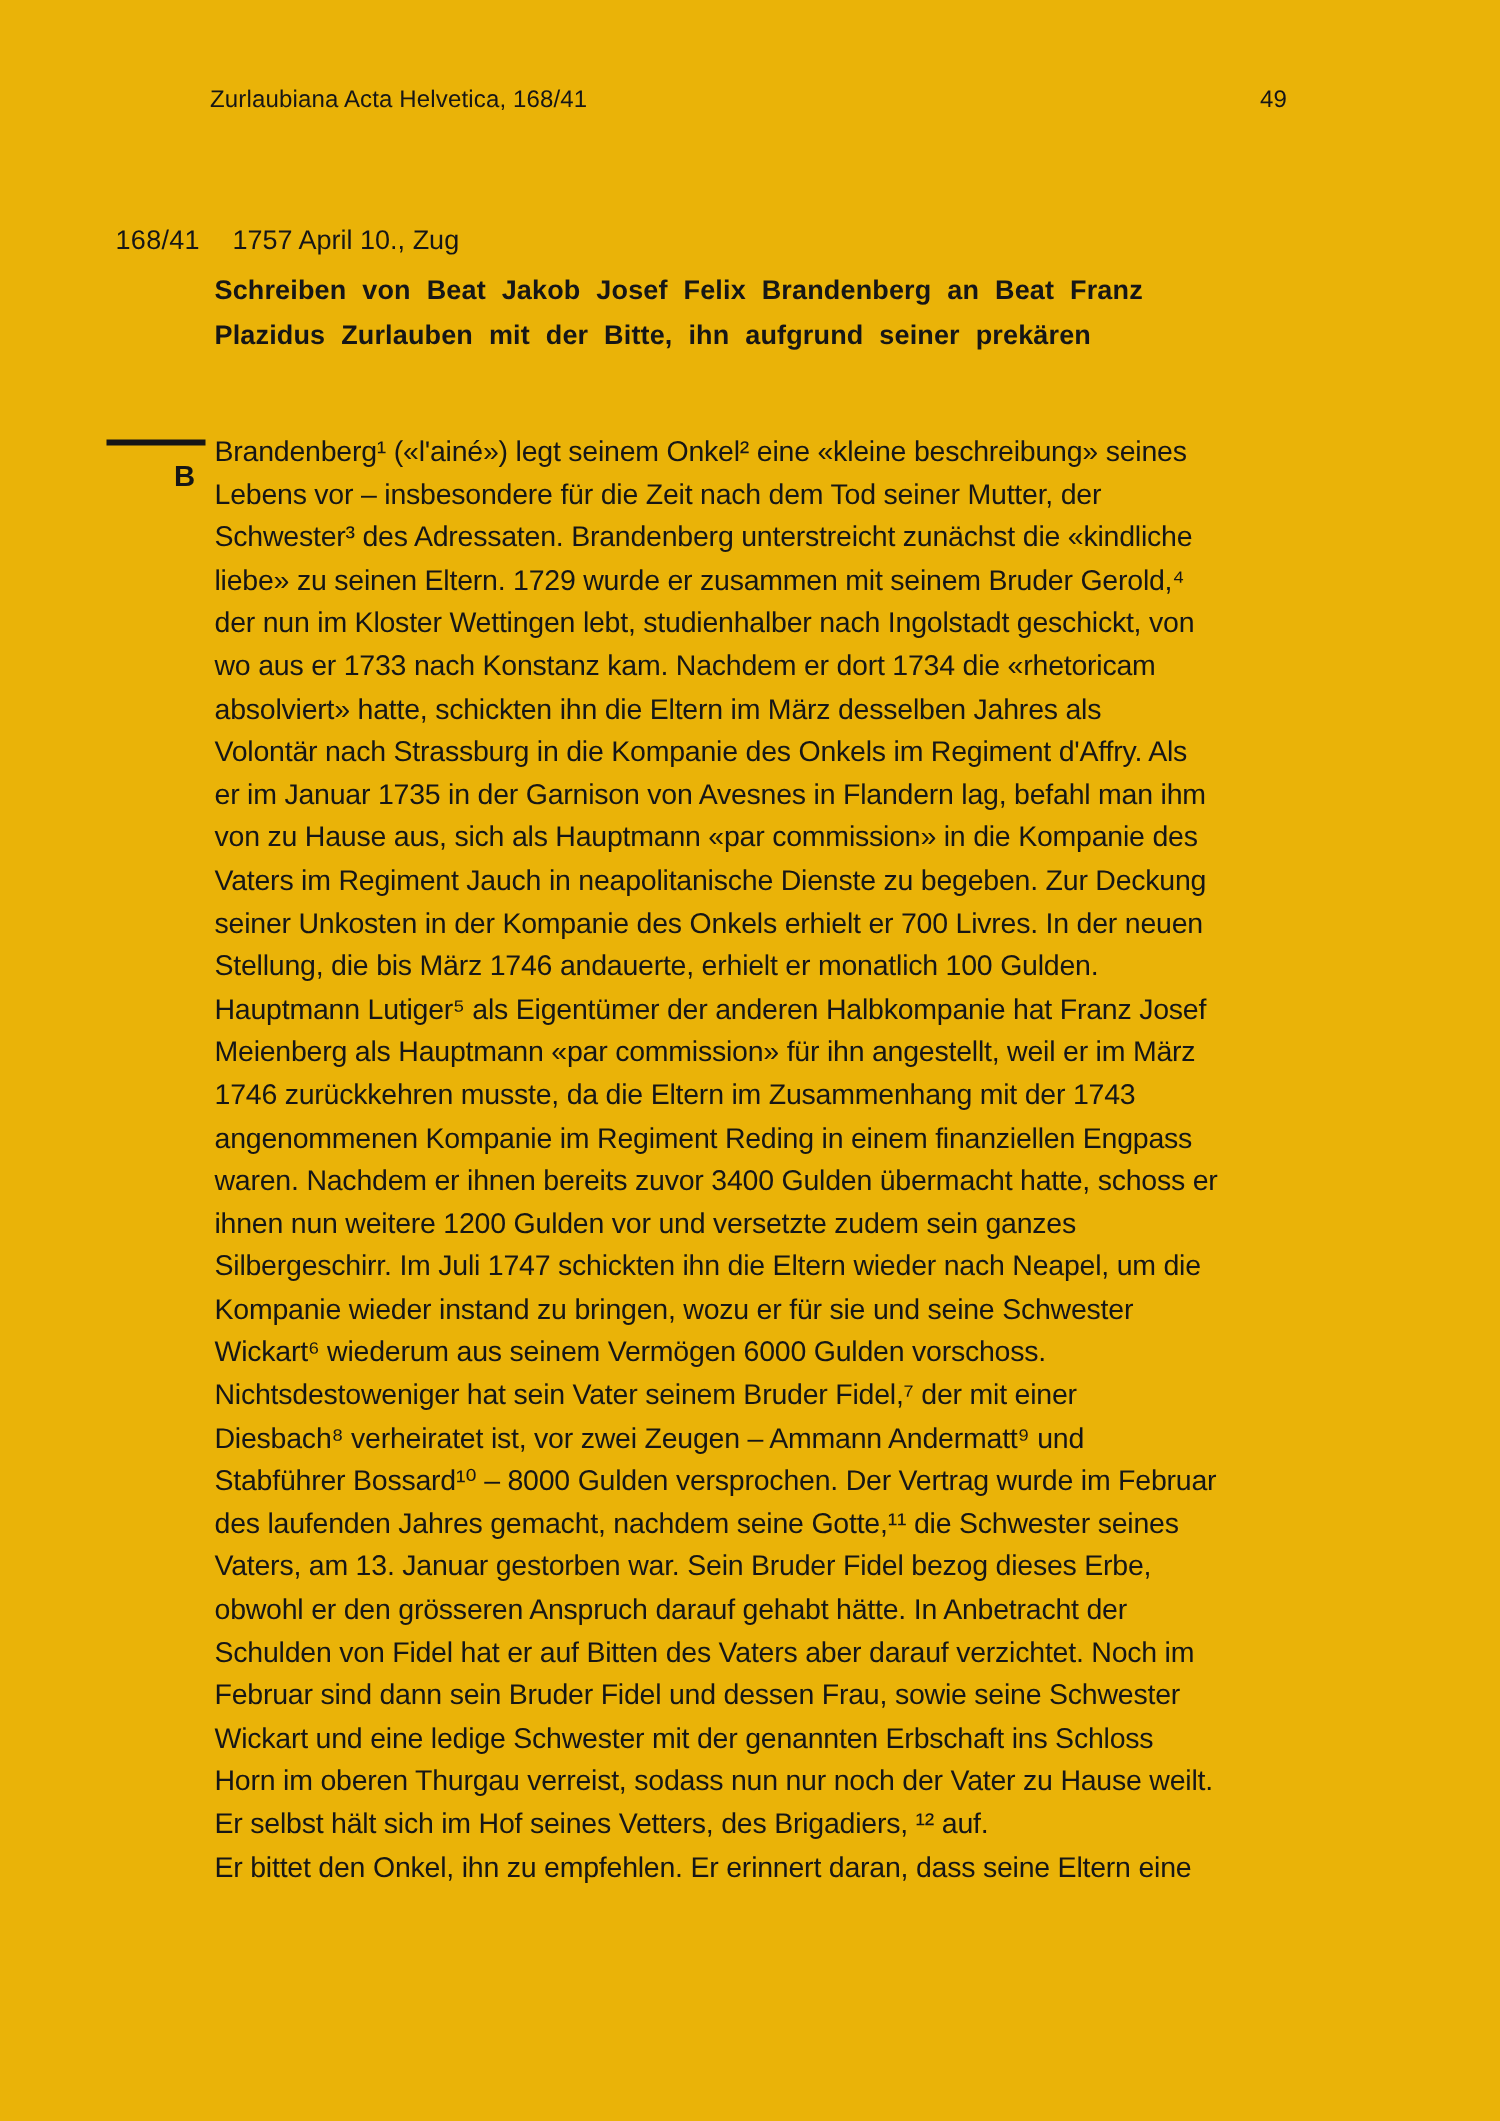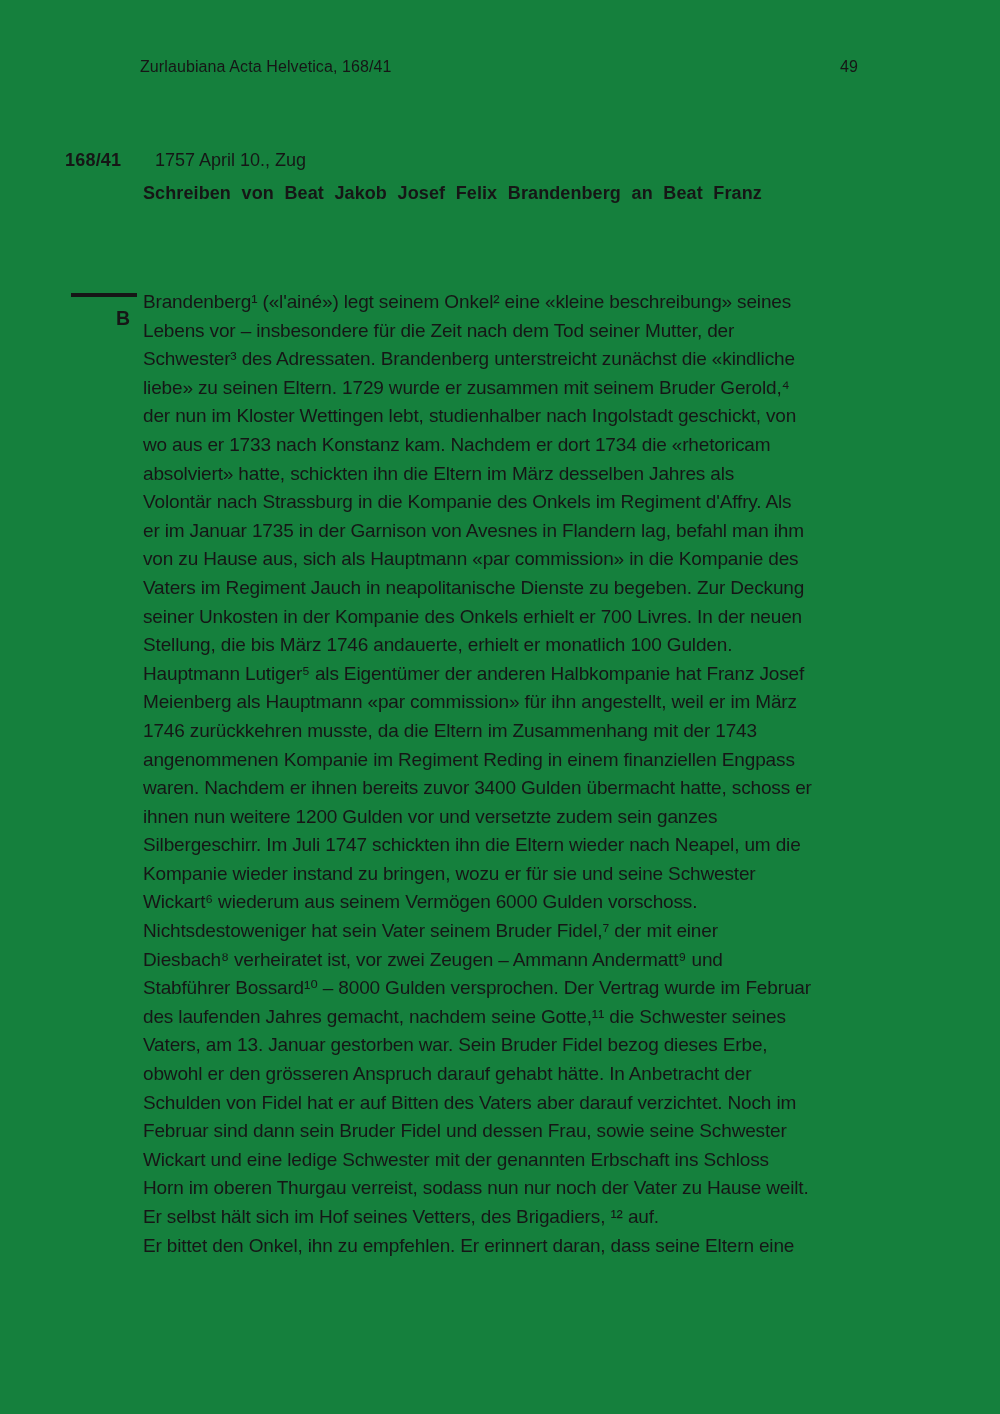--- a/index.html
+++ b/index.html
@@ -5,21 +5,21 @@
   html, body {
     margin: 0;
     padding: 0;
     background: #e8e8e8;
   }
   .page {
     position: relative;
     width: 1000px;
     height: 1414px;
     margin: 0 auto;
-    background: #15803d;
+    background: #eab308;
     color: #161616;
     font-family: "Liberation Sans", "DejaVu Sans", sans-serif;
     overflow: hidden;
   }
   .running-header {
     position: absolute;
     top: 58px;
     left: 140px;
     width: 718px;
     display: flex;
@@ -34,23 +34,23 @@
   .entry-head {
     position: absolute;
     top: 150px;
     left: 65px;
     width: 800px;
     font-size: 18px;
     white-space: pre;
   }
   .entry-number {
     position: absolute;
-    left: 0;
+    left: 12px;
     top: 0;
-    font-weight: bold;
+    font-weight: normal;
     letter-spacing: 0.2px;
   }
   .entry-date {
     position: absolute;
     left: 78px;
     top: 0;
     margin-left: 12px;
   }
 
   .entry-title {
@@ -105,20 +105,21 @@
     <span class="page-num">49</span>
   </div>
 
   <div class="entry-head">
     <span class="entry-number">168/41</span>
     <span class="entry-date">1757 April 10., Zug</span>
   </div>
 
   <div class="entry-title">
     <div class="t-line justified">Schreiben von Beat Jakob Josef Felix Brandenberg an Beat Franz</div>
+    <div class="t-line justified">Plazidus Zurlauben mit der Bitte, ihn aufgrund seiner prekären</div>
   </div>
 
   <div class="section-rule"></div>
 
   <div class="section-marker">B</div>
 
   <div class="entry-body">Brandenberg¹ («l'ainé») legt seinem Onkel² eine «kleine beschreibung» seines
 Lebens vor – insbesondere für die Zeit nach dem Tod seiner Mutter, der
 Schwester³ des Adressaten. Brandenberg unterstreicht zunächst die «kindliche
 liebe» zu seinen Eltern. 1729 wurde er zusammen mit seinem Bruder Gerold,⁴

